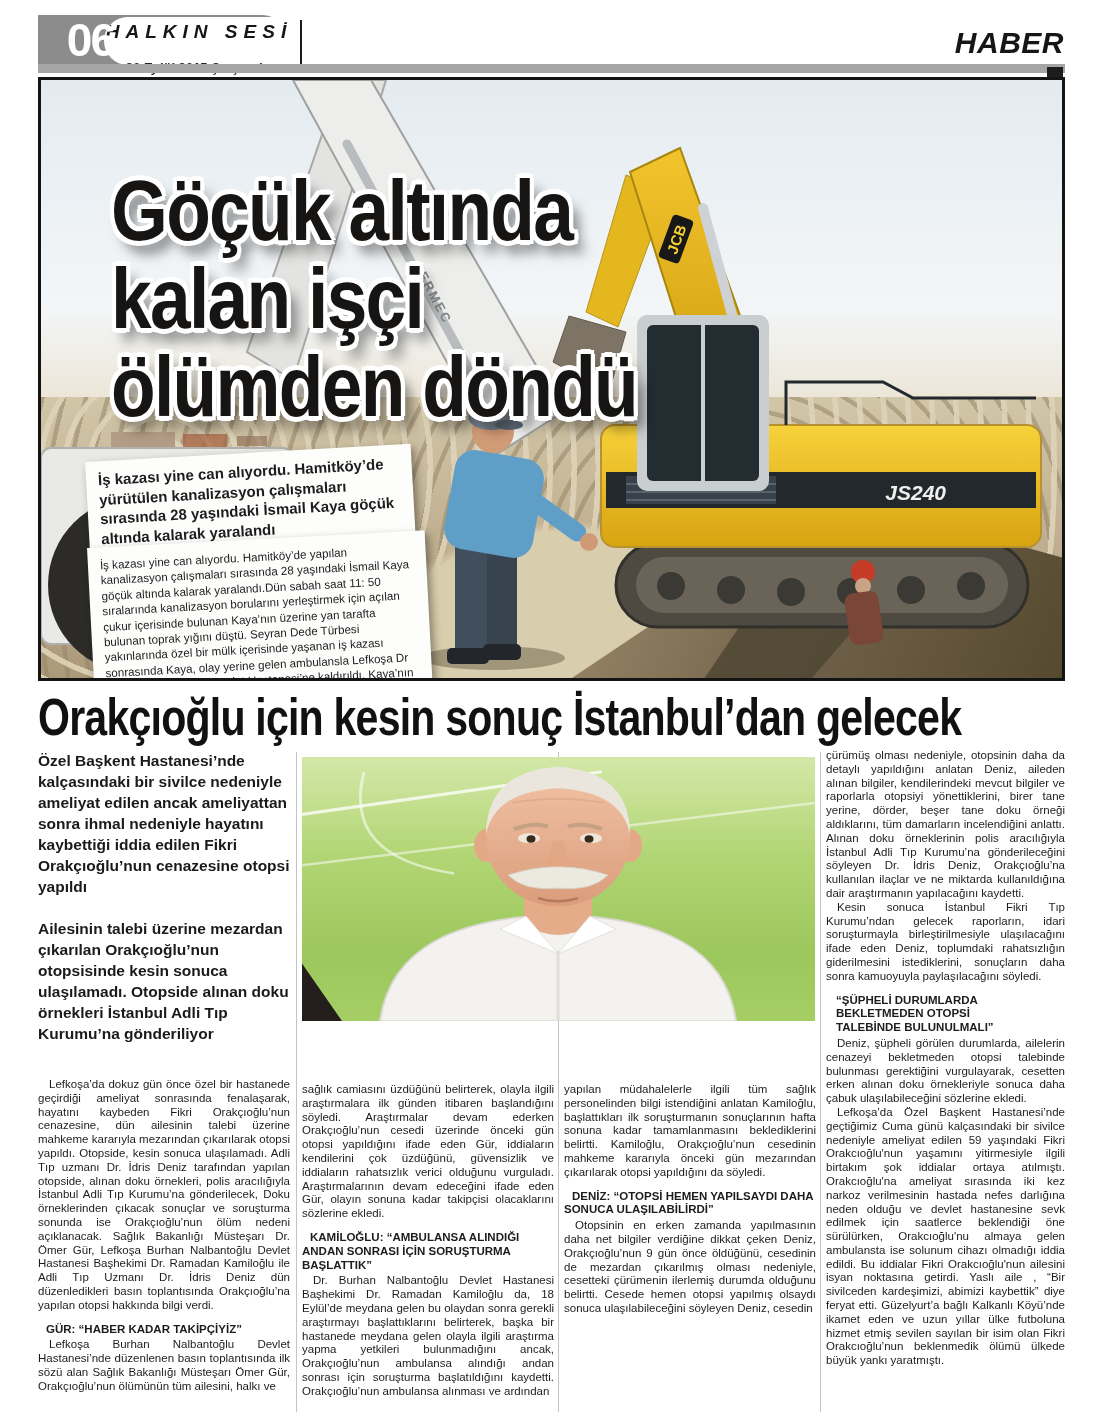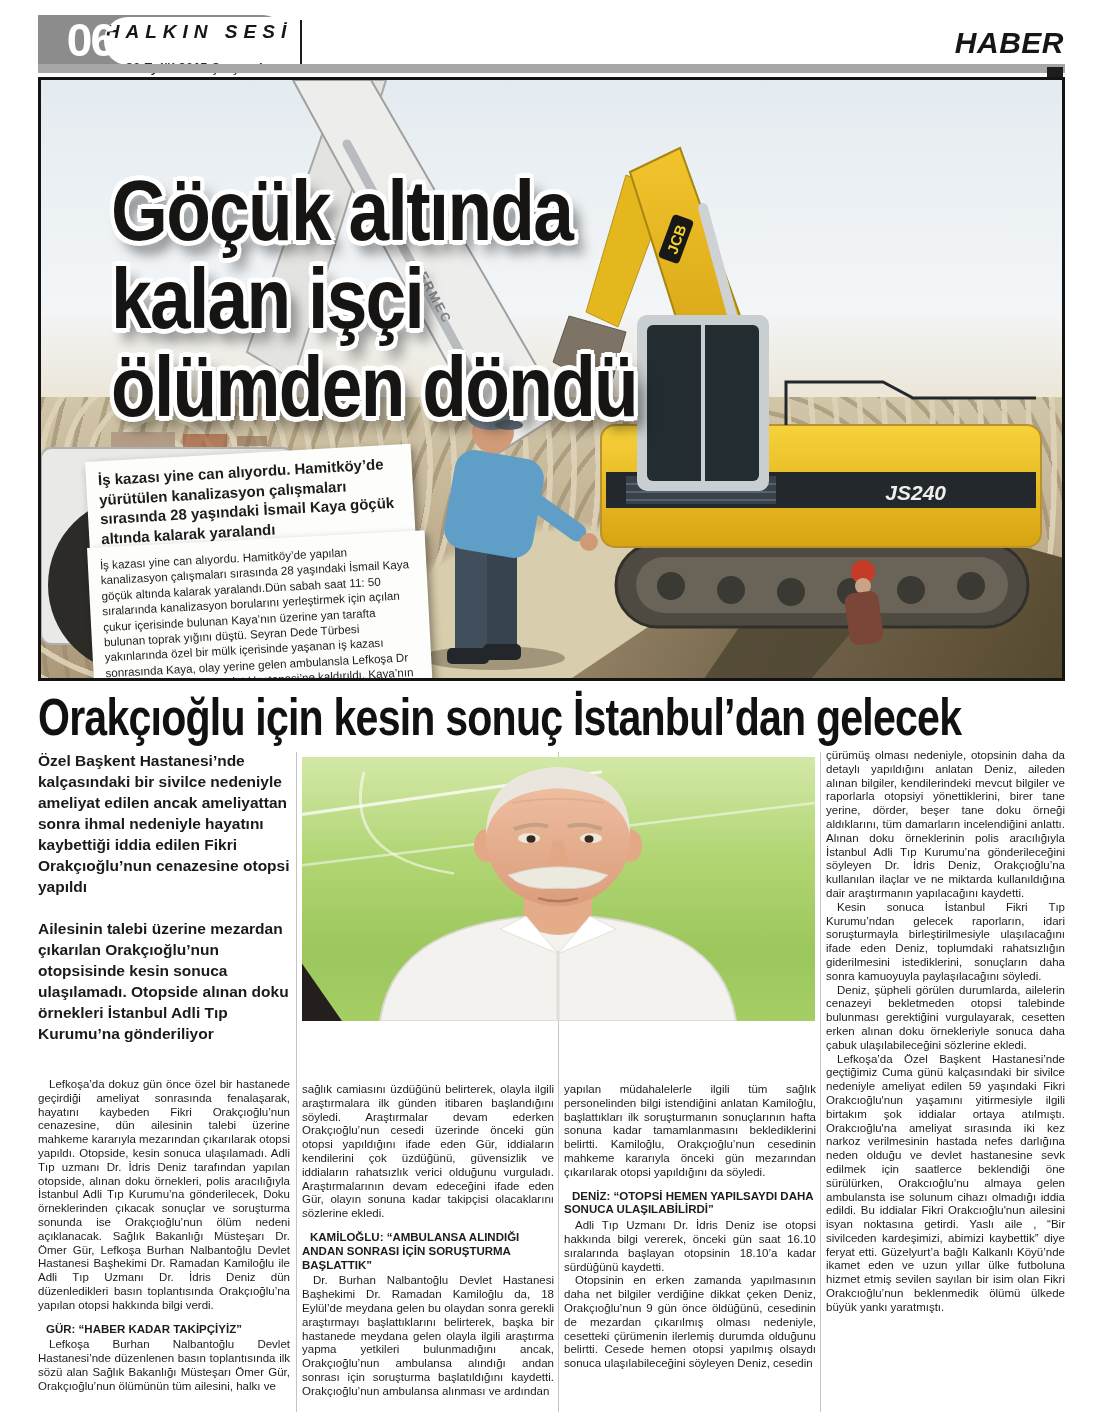--- a/index.html
+++ b/index.html
@@ -223,24 +223,26 @@
 
   <div class="col col2">
     <p class="cont">sağlık camiasını üzdüğünü belirterek, olayla ilgili araştırmalara ilk günden itibaren başlandığını söyledi. Araştırmalar devam ederken Orakçıoğlu’nun cesedi üzerinde önceki gün otopsi yapıldığını ifade eden Gür, iddiaların kendilerini çok üzdüğünü, güvensizlik ve iddiaların rahatsızlık verici olduğunu vurguladı. Araştırmalarının devam edeceğini ifade eden Gür, olayın sonuna kadar takipçisi olacaklarını sözlerine ekledi.</p>
     <div class="subhead">KAMİLOĞLU: “AMBULANSA ALINDIĞI ANDAN SONRASI İÇİN SORUŞTURMA BAŞLATTIK”</div>
     <p>Dr. Burhan Nalbantoğlu Devlet Hastanesi Başhekimi Dr. Ramadan Kamiloğlu da, 18 Eylül’de meydana gelen bu olaydan sonra gerekli araştırmayı başlattıklarını belirterek, başka bir hastanede meydana gelen olayla ilgili araştırma yapma yetkileri bulunmadığını ancak, Orakçıoğlu’nun ambulansa alındığı andan sonrası için soruşturma başlatıldığını kaydetti. Orakçıoğlu’nun ambulansa alınması ve ardından</p>
   </div>
 
   <div class="col col3">
     <p class="cont">yapılan müdahalelerle ilgili tüm sağlık personelinden bilgi istendiğini anlatan Kamiloğlu, başlattıkları ilk soruşturmanın sonuçlarının hafta sonuna kadar tamamlanmasını beklediklerini belirtti. Kamiloğlu, Orakçıoğlu’nun cesedinin mahkeme kararıyla önceki gün mezarından çıkarılarak otopsi yapıldığını da söyledi.</p>
     <div class="subhead">DENİZ: “OTOPSİ HEMEN YAPILSAYDI DAHA SONUCA ULAŞILABİLİRDİ”</div>
-    <p>Adli Tıp Uzmanı Dr. İdris Deniz ise otopsi hakkında bilgi vererek, önceki gün saat 16.10 sıralarında başlayan otopsinin 18.10’a kadar sürdüğünü kaydetti.</p>
     <p>Otopsinin en erken zamanda yapılmasının daha net bilgiler verdiğine dikkat çeken Deniz, Orakçıoğlu’nun 9 gün önce öldüğünü, cesedinin de mezardan çıkarılmış olması nedeniyle, cesetteki çürümenin ilerlemiş durumda olduğunu belirtti. Cesede hemen otopsi yapılmış olsaydı sonuca ulaşılabileceğini söyleyen Deniz, cesedin</p>
   </div>
 
   <div class="col col4">
     <p class="cont">çürümüş olması nedeniyle, otopsinin daha da detaylı yapıldığını anlatan Deniz, aileden alınan bilgiler, kendilerindeki mevcut bilgiler ve raporlarla otopsiyi yönettiklerini, birer tane yerine, dörder, beşer tane doku örneği aldıklarını, tüm damarların incelendiğini anlattı. Alınan doku örneklerinin polis aracılığıyla İstanbul Adli Tıp Kurumu’na gönderileceğini söyleyen Dr. İdris Deniz, Orakçıoğlu’na kullanılan ilaçlar ve ne miktarda kullanıldığına dair araştırmanın yapılacağını kaydetti.</p>
     <p>Kesin sonuca İstanbul Fikri Tıp Kurumu’ndan gelecek raporların, idari soruşturmayla birleştirilmesiyle ulaşılacağını ifade eden Deniz, toplumdaki rahatsızlığın giderilmesini istediklerini, sonuçların daha sonra kamuoyuyla paylaşılacağını söyledi.</p>
+    <div class="subhead multi">“ŞÜPHELİ DURUMLARDA
+BEKLETMEDEN OTOPSİ
+TALEBİNDE BULUNULMALI”</div>
     <p>Deniz, şüpheli görülen durumlarda, ailelerin cenazeyi bekletmeden otopsi talebinde bulunması gerektiğini vurgulayarak, cesetten erken alınan doku örnekleriyle sonuca daha çabuk ulaşılabileceğini sözlerine ekledi.</p>
     <p>Lefkoşa’da Özel Başkent Hastanesi’nde geçtiğimiz Cuma günü kalçasındaki bir sivilce nedeniyle ameliyat edilen 59 yaşındaki Fikri Orakcıoğlu'nun yaşamını yitirmesiyle ilgili birtakım şok iddialar ortaya atılmıştı. Orakcıoğlu'na ameliyat sırasında iki kez narkoz verilmesinin hastada nefes darlığına neden olduğu ve devlet hastanesine sevk edilmek için saatlerce beklendiği öne sürülürken, Orakcıoğlu'nu almaya gelen ambulansta ise solunum cihazı olmadığı iddia edildi. Bu iddialar Fikri Orakcıoğlu'nun ailesini isyan noktasına getirdi. Yaslı aile , “Bir sivilceden kardeşimizi, abimizi kaybettik” diye feryat etti. Güzelyurt’a bağlı Kalkanlı Köyü’nde ikamet eden ve uzun yıllar ülke futboluna hizmet etmiş sevilen sayılan bir isim olan Fikri Orakcıoğlu’nun beklenmedik ölümü ülkede büyük yankı yaratmıştı.</p>
   </div>
 
 </div>
 
 </body></html>

